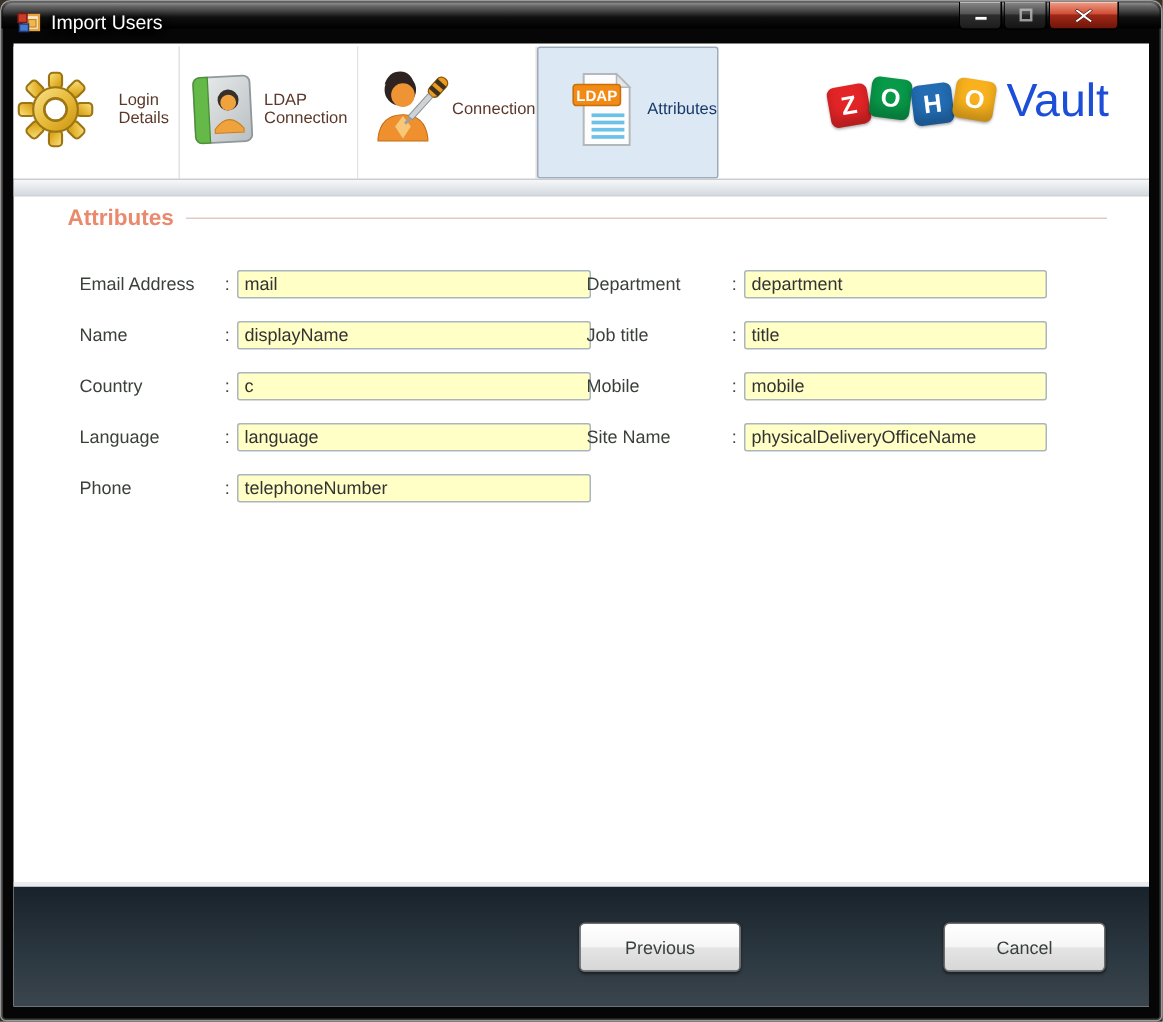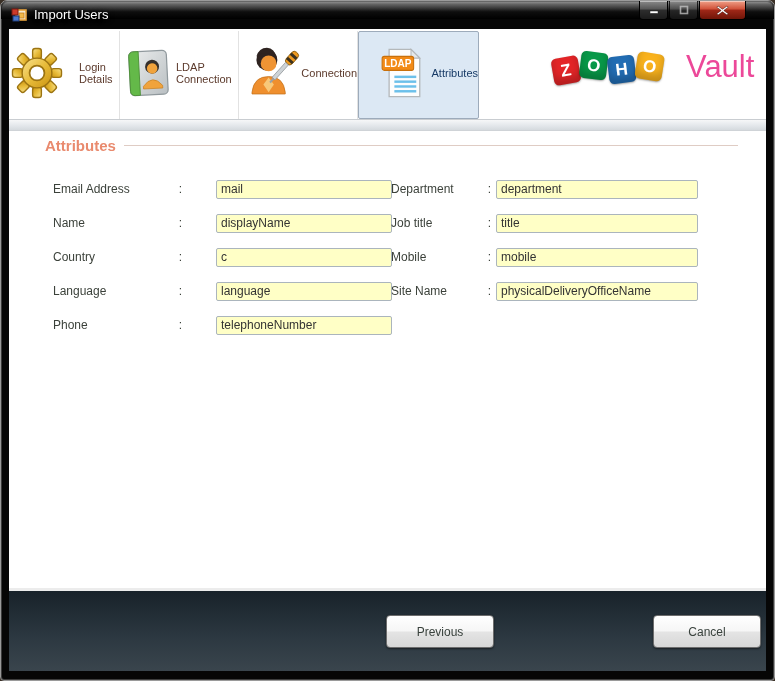--- a/index.html
+++ b/index.html
@@ -53,51 +53,51 @@
   
   .logo { position:absolute; top:14px; left:543px; height:48px; display:flex;
           align-items:center; }
   .tile { width:27px; height:27px; border-radius:5px; display:flex; align-items:center;
           justify-content:center; color:#fff; font-weight:bold; font-size:17px;
           box-shadow: inset 0 -6px 8px rgba(0,0,0,.22), 0 1px 2px rgba(0,0,0,.35); }
   .tile-0 { background:#e42527; transform:rotate(-10deg) translateY(3px); }
   .tile-1 { background:#089949; transform:rotate(7deg) translateY(-2px); margin-left:1px; }
   .tile-2 { background:#226db4; transform:rotate(-7deg) translateY(2px); margin-left:1px; }
   .tile-3 { background:#f9b21d; transform:rotate(9deg) translateY(-1px); margin-left:1px; }
-  .logo-product { font-size:31px; color:#ec4899; margin-left:23px; letter-spacing:0; }
+  .logo-product { font-size:31px; color:#1d4ed8; margin-left:8px; letter-spacing:0; }
 
   
   .section-heading { position:absolute; top:108px; left:36px; right:28px; display:flex;
                      align-items:center; }
   .section-heading .htext { font-size:15px; font-weight:bold; color:#e98a6e; }
   .section-heading .hline { flex:1; height:1px; background:#dfccc4; margin-left:8px; }
 
   
   .row { position:absolute; height:20px; display:flex; align-items:center; }
-  .row.colL { left:44px;gap:29px; }
+  .row.colL { left:44px; }
   .row.colR { left:382px; }
   .flabel { width:92px; font-size:12px; color:#3b413a; }
   .colon  { width:13px; font-size:12px; color:#3b413a; text-align:center; }
-  .finput { width:176px; height:19px; background:#ffffc6; border:1px solid #abb5bd;
+  .finput { width:236px; height:19px; background:#ffffc6; border:1px solid #abb5bd;
             border-radius:2px; font-family:"Liberation Sans",sans-serif; font-size:12px;
             color:#333; padding:0 4px; outline:none; }
   .colR .finput { width:202px; }
 
   
   .footer { position:absolute; left:0; right:0; bottom:0; height:83px;
             border-top:3px solid #ececec;
             background:linear-gradient(180deg,#18222a 0%, #2b3740 55%, #3a454d 100%); }
   .btn { position:absolute; top:24px; width:108px; height:33px; border-radius:4px;
          border:1px solid #6d6d6d; font-family:"Liberation Sans",sans-serif;
          font-size:12px; color:#38413c; cursor:pointer;
          background:linear-gradient(180deg,#ffffff 0%, #f6f6f6 48%, #e4e4e4 52%, #d7d7d7 100%);
          box-shadow:0 1px 2px rgba(0,0,0,.5); }
   .btn-previous { left:377px; }
   .btn-next { left:499px; font-weight:bold; color:#101010; }
-  .btn-cancel { left:644px; }
+  .btn-cancel { left:620px; }
 </style>
 </head>
 <body>
 
 <div class="window">
 
   <div class="titlebar">
     <span class="app-icon">
       <svg width="16" height="16" viewBox="0 0 16 16">
         <rect x="5" y="3" width="10" height="10" fill="#f5ead0" stroke="#e8a33d" stroke-width="1.6"></rect>

